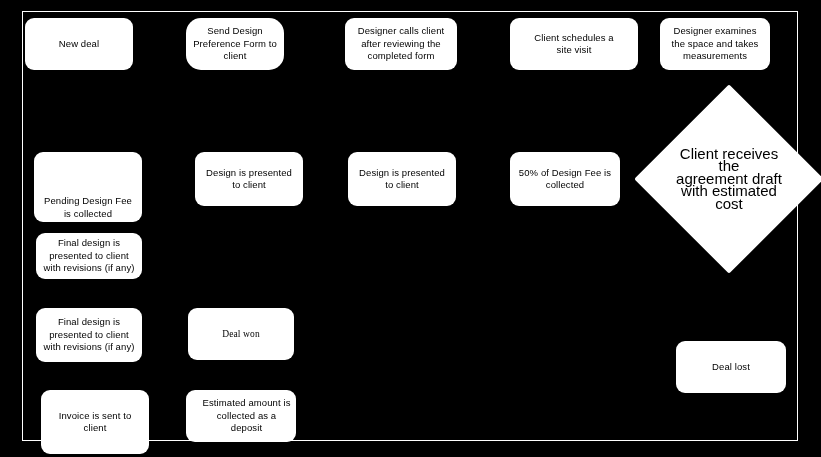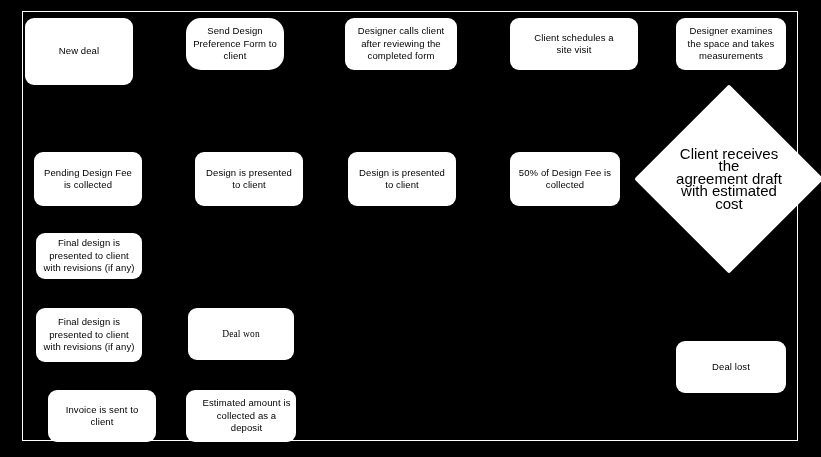--- a/index.html
+++ b/index.html
@@ -70,43 +70,43 @@
     white-space: pre-line;
     width: 112px;
   }
 </style>
 </head>
 <body>
 
 <div id="canvas">
   <div id="frame"></div>
   <div id="nodes-layer">
-      <div class="node" style="left: 25px; top: 18px; width: 108px; height: 67px;">
+      <div class="node" style="left: 25px; top: 18px; width: 108px; height: 52px;">
         <span class="node-label">New deal</span>
       </div>
       <div class="node" style="left: 186px; top: 18px; width: 98px; height: 52px; border-radius: 15px;">
         <span class="node-label">Send Design
 Preference Form to
 client</span>
       </div>
       <div class="node" style="left: 345px; top: 18px; width: 112px; height: 52px;">
         <span class="node-label">Designer calls client
 after reviewing the
 completed form</span>
       </div>
       <div class="node" style="left: 510px; top: 18px; width: 128px; height: 52px;">
         <span class="node-label">Client schedules a
 site visit</span>
       </div>
-      <div class="node" style="left: 676px; top: 18px; width: 110px; height: 52px; justify-content: center;">
+      <div class="node" style="left: 660px; top: 18px; width: 110px; height: 52px; justify-content: center;">
         <span class="node-label">Designer examines
 the space and takes
 measurements</span>
       </div>
-      <div class="node" style="left: 34px; top: 152px; width: 108px; height: 54px;">
+      <div class="node" style="left: 34px; top: 152px; width: 108px; height: 70px; align-items: flex-end;">
         <span class="node-label">Pending Design Fee
 is collected</span>
       </div>
       <div class="node" style="left: 195px; top: 152px; width: 108px; height: 54px;">
         <span class="node-label">Design is presented
 to client</span>
       </div>
       <div class="node" style="left: 348px; top: 152px; width: 108px; height: 54px;">
         <span class="node-label">Design is presented
 to client</span>
@@ -130,21 +130,21 @@
         <span class="node-label">Final design is
 presented to client
 with revisions (if any)</span>
       </div>
       <div class="node" style="left: 188px; top: 308px; width: 106px; height: 52px; font-family: Liberation Serif, serif;">
         <span class="node-label">Deal won</span>
       </div>
       <div class="node" style="left: 676px; top: 341px; width: 110px; height: 52px;">
         <span class="node-label">Deal lost</span>
       </div>
-      <div class="node" style="left: 48px; top: 390px; width: 108px; height: 52px;">
+      <div class="node" style="left: 41px; top: 390px; width: 108px; height: 64px;">
         <span class="node-label">Invoice is sent to
 client</span>
       </div>
       <div class="node" style="left: 186px; top: 390px; width: 110px; height: 52px; padding-left: 16px;">
         <span class="node-label">Estimated amount is
 collected as a deposit</span>
       </div>
     </div>
 </div>
 

